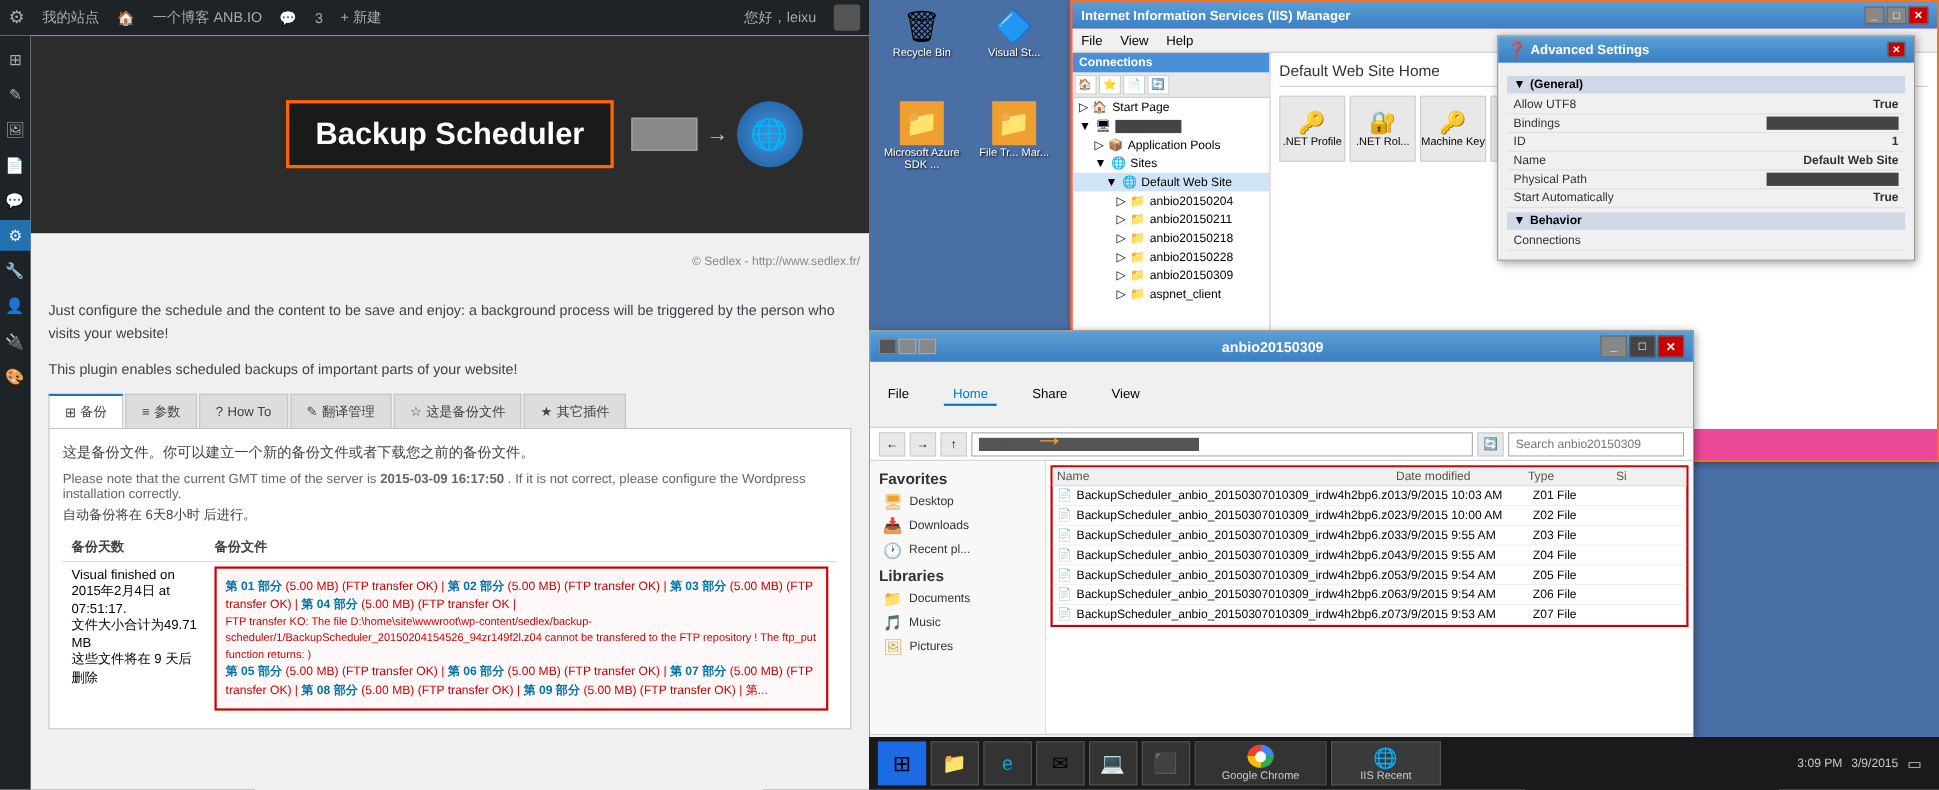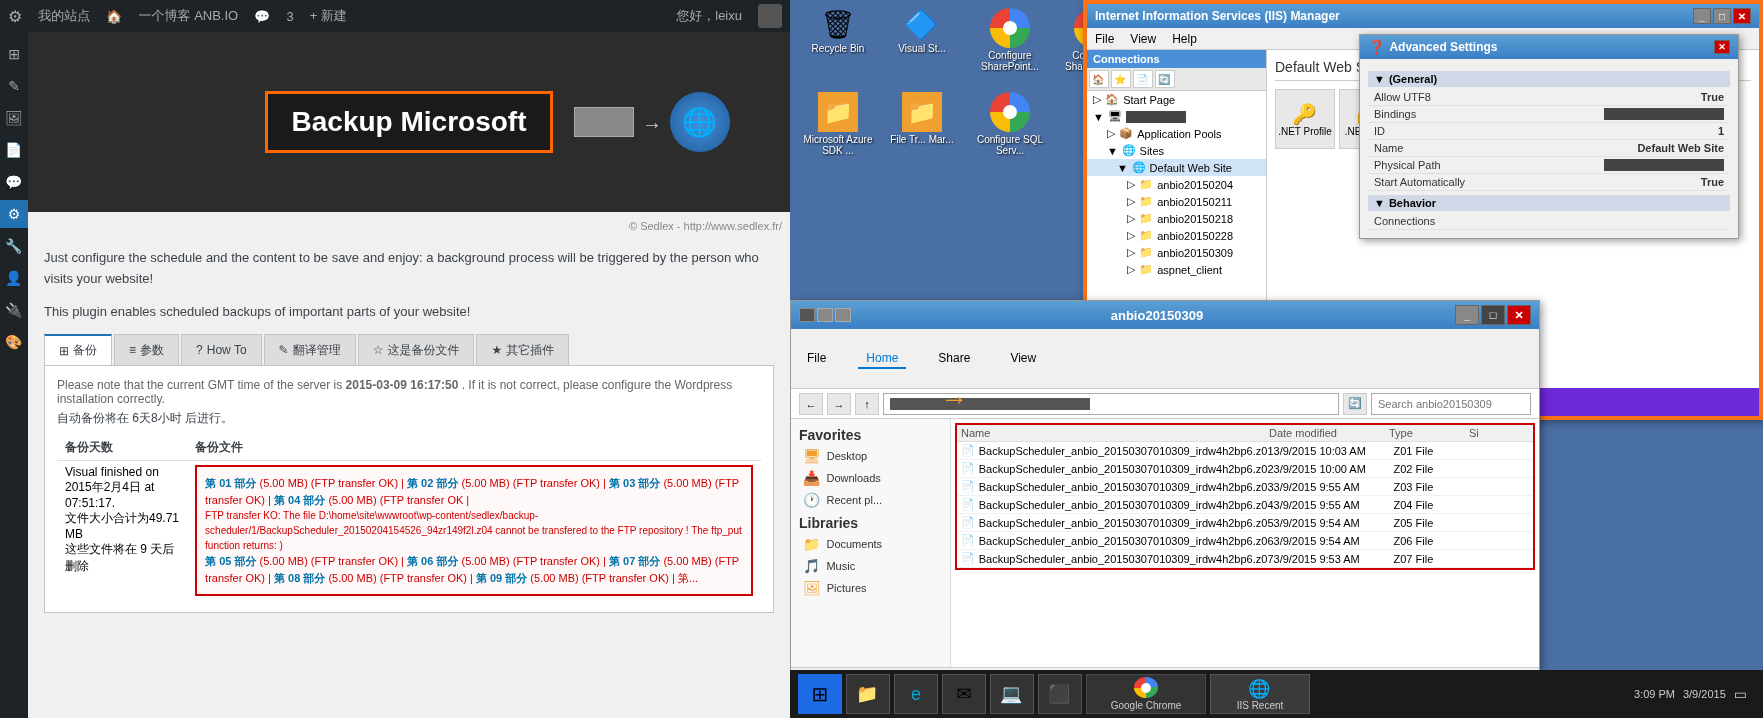--- a/index.html
+++ b/index.html
@@ -17,21 +17,21 @@
     #wp-sidebar .sidebar-icon.active { background: #2271b1; color: #fff; }
 
     #wp-content { flex: 1; overflow: hidden; background: #f0f0f1; }
 
     
     #wp-hero { background: #2c2c2c; height: 180px; display: flex; align-items: center; justify-content: center; position: relative; overflow: hidden; }
     #wp-hero .backup-title-box { background: #1a1a1a; border: 3px solid #ff6600; padding: 12px 24px; }
     #wp-hero .backup-title-box h1 { color: #fff; font-size: 28px; font-weight: bold; }
     #wp-hero .hero-right { position: absolute; right: 60px; display: flex; align-items: center; gap: 20px; }
 
-    .wp-copyright { text-align: right; font-size: 11px; color: #888; padding: 8px 8px; }
+    .wp-copyright { text-align: right; font-size: 11px; color: #888; padding: 20px 8px; }
 
     .plugin-description { padding: 8px 16px 4px; font-size: 13px; color: #3c434a; line-height: 1.6; }
 
     
     .wp-tabs { display: flex; padding: 8px 16px 0; gap: 2px; }
     .wp-tab { padding: 6px 14px; background: #ddd; border: 1px solid #c3c4c7; border-bottom: none; font-size: 12px; cursor: pointer; color: #3c434a; display: flex; align-items: center; gap: 4px; }
     .wp-tab.active { background: #fff; border-top: 2px solid #2271b1; }
 
     
     .wp-main-box { margin: 0 16px 8px; background: #fff; border: 1px solid #c3c4c7; padding: 12px; }
@@ -43,21 +43,21 @@
     .backup-table { width: 100%; border-collapse: collapse; }
     .backup-table th { text-align: left; font-size: 12px; color: #3c434a; padding: 4px 8px; border-bottom: 1px solid #ddd; }
     .backup-table td { vertical-align: top; padding: 4px 8px; font-size: 12px; }
 
     .backup-log { background: #fff8f8; border: 2px solid #cc0000; padding: 8px; font-size: 11px; color: #c00; line-height: 1.5; }
 
     
     #right-panel { width: 973px; height: 718px; background: #c8c8c8; display: flex; flex-direction: column; position: relative; }
 
     
-    #iis-window { position: absolute; top: 0; right: 0; width: 680px; height: 420px; background: #6d28d9; border: 4px solid #f97316; box-shadow: 2px 2px 8px rgba(0,0,0,0.4); z-index: 10; }
+    #iis-window { position: absolute; top: 0; right: 0; width: 790px; height: 420px; background: #ec4899; border: 2px solid #f97316; box-shadow: 2px 2px 8px rgba(0,0,0,0.4); z-index: 10; }
     #iis-titlebar { height: 24px; background: linear-gradient(to bottom, #5a9fd4, #3a7fc4); display: flex; align-items: center; padding: 0 8px; color: #fff; font-size: 12px; font-weight: bold; }
     #iis-titlebar .window-controls { margin-left: auto; display: flex; gap: 2px; }
     #iis-titlebar .win-btn { width: 18px; height: 16px; background: #888; border: 1px solid #666; display: flex; align-items: center; justify-content: center; font-size: 10px; color: #fff; cursor: pointer; }
     #iis-titlebar .win-btn.close { background: #c00; }
 
     #iis-menubar { height: 22px; background: #f0f0f0; border-bottom: 1px solid #ccc; display: flex; align-items: center; padding: 0 8px; gap: 16px; font-size: 12px; }
     #iis-menubar span { cursor: pointer; }
 
     #iis-body { display: flex; flex: 1; overflow: hidden; height: calc(100% - 74px); }
     #iis-connections { width: 180px; background: #fff; border-right: 1px solid #ccc; overflow: auto; }
@@ -154,21 +154,21 @@
       <div class="sidebar-icon">🔧</div>
       <div class="sidebar-icon">👤</div>
       <div class="sidebar-icon">🔌</div>
       <div class="sidebar-icon">🎨</div>
     </div>
 
     <div id="wp-content">
 
       <div id="wp-hero">
         <div class="backup-title-box red-box">
-          <h1>Backup Microsoft</h1>
+          <h1>Backup Scheduler</h1>
         </div>
         <div class="hero-right">
 
           <div style="display:flex;align-items:center;gap:8px;">
             <div style="width:60px;height:30px;background:#888;border:1px solid #aaa;"></div>
             <div style="color:#ccc;font-size:20px;">→</div>
             <div style="width:60px;height:60px;background:radial-gradient(circle,#4a90d9 0%,#1a5a9a 100%);border-radius:50%;display:flex;align-items:center;justify-content:center;">
               <span style="color:#fff;font-size:28px;">🌐</span>
             </div>
           </div>
@@ -200,20 +200,21 @@
           <span>☆</span>
           <span>这是备份文件</span>
         </div>
         <div class="wp-tab">
           <span>★</span>
           <span>其它插件</span>
         </div>
       </div>
 
       <div class="wp-main-box">
+        <div class="desc-text">这是备份文件。你可以建立一个新的备份文件或者下载您之前的备份文件。</div>
         <div class="note-text">
           <span>Please note that the current GMT time of the server is </span>
           <span class="highlight-text">2015-03-09 16:17:50</span>
           <span>. If it is not correct, please configure the Wordpress installation correctly.</span>
         </div>
         <div class="auto-backup">自动备份将在 6天8小时 后进行。</div>
 
         <table class="backup-table">
           <thead>
             <tr>

